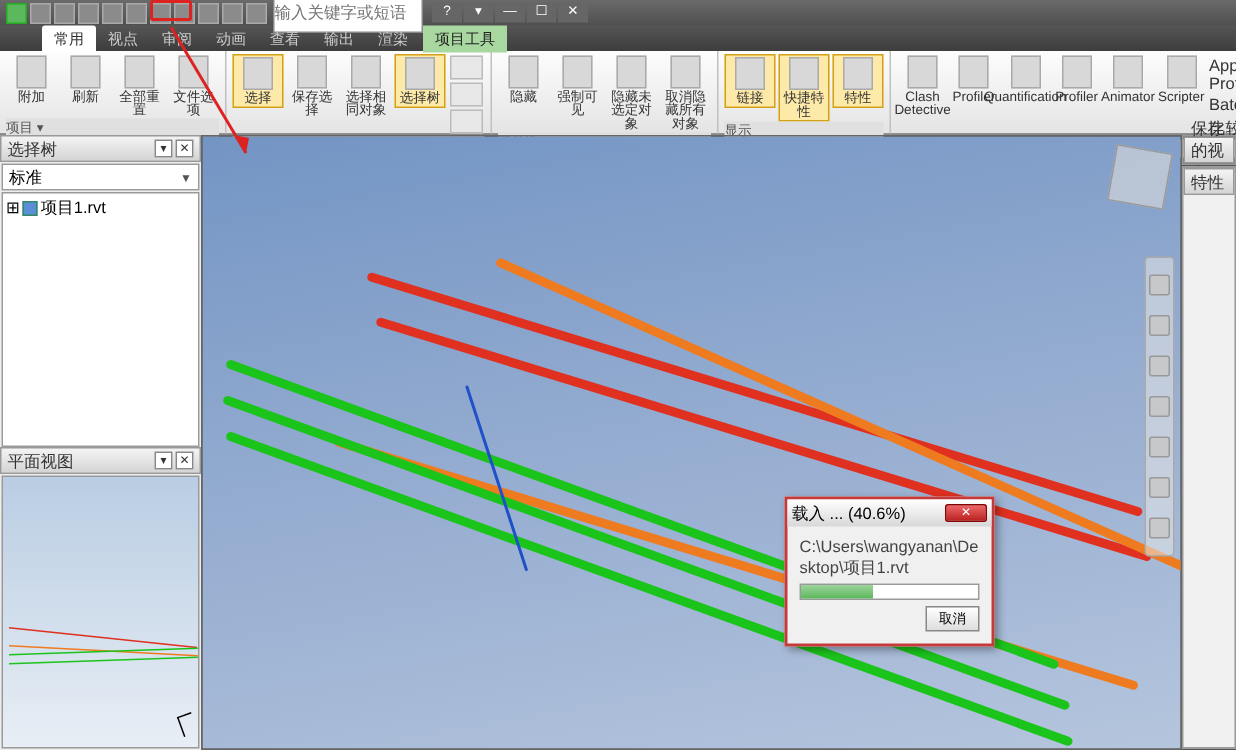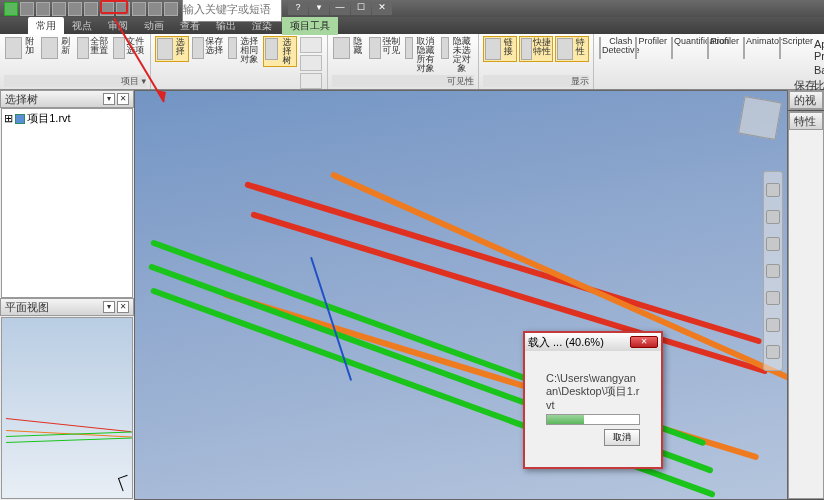--- a/index.html
+++ b/index.html
@@ -12,22 +12,22 @@
 .search-box{width:100px;height:27px;background:#fff;border:1px solid #888}
 .winbtns{display:flex;gap:1px;margin-left:6px}
 .winbtn{width:20px;height:13px;background:#666;color:#fff;text-align:center;font-size:9px;line-height:11px}
 .ribbon-tabs{height:17px;background:linear-gradient(#555,#3d3d3d);display:flex;align-items:center;padding-left:28px}
 .rtab{padding:2px 8px;color:#ccc;font-size:10px}
 .rtab.active{background:#fff;color:#333;border-radius:2px 2px 0 0}
 .rtab.tool{background:#a8d8a0;color:#222;margin-left:2px}
 .ribbon{height:56px;background:linear-gradient(#fdfdfd,#e4e4e4);border-bottom:1px solid #888;display:flex}
 .rgroup{display:flex;flex-direction:column;border-right:1px solid #c0c0c0;padding:2px 4px}
 .rgroup-body{flex:1;display:flex;gap:2px;align-items:flex-start}
-.rgroup-label{height:12px;font-size:9px;color:#555;text-align:right;background:#e0e0e0}
-.rbtn{display:flex;flex-direction:row;width:34px;gap:1px;padding:1px}
+.rgroup-label{height:12px;font-size:9px;color:#555;text-align:left;background:#e0e0e0}
+.rbtn{display:flex;flex-direction:column;align-items:center;width:34px;gap:1px;padding:1px}
 .rbtn.sel{background:#fde9a8;border:1px solid #d4a017}
 .rbtn-ico{width:20px;height:22px;background:#d8d8d8;border:1px solid #aaa}
 .rbtn-lbl{font-size:9px;color:#333;text-align:center;line-height:9px}
 .rbtn-sm{width:22px;height:16px;background:#e8e8e8;border:1px solid #bbb;margin:1px}
 .workarea{display:flex;height:410px}
 .left-col{width:134px;display:flex;flex-direction:column;background:#eee}
 .panel-hdr{height:18px;background:linear-gradient(#f4f4f4,#d4d4d4);border:1px solid #999;display:flex;align-items:center;padding:0 4px;font-size:10px;color:#333;justify-content:space-between}
 .panel-close{width:12px;height:12px;border:1px solid #888;text-align:center;font-size:8px;line-height:10px;background:#fff}
 .combo{height:18px;border:1px solid #999;background:#fff;margin:1px;display:flex;align-items:center;padding:0 4px;font-size:10px;justify-content:space-between}
 .tree{flex:1;background:#fff;border:1px solid #999;margin:0 1px;padding:2px;font-size:10px}
@@ -37,21 +37,21 @@
 .viewport{flex:1;background:linear-gradient(170deg,#7395c4 0%,#8fa8ce 40%,#b5c5dd 100%);position:relative;overflow:hidden;border:1px solid #666}
 .right-col{width:36px;display:flex;flex-direction:column}
 .right-panel{background:#f0f0f0;border:1px solid #999;margin-bottom:1px}
 .viewcube{position:absolute;right:8px;top:8px;width:38px;height:38px;background:rgba(220,220,220,0.6);border:1px solid #999;transform:rotate(10deg)}
 .navbar{position:absolute;right:4px;top:80px;width:20px;height:200px;background:rgba(230,230,230,0.55);border:1px solid #aaa;border-radius:3px;display:flex;flex-direction:column;justify-content:space-around;align-items:center;padding:4px 0}
 .nav-i{width:14px;height:14px;background:rgba(200,200,200,0.9);border:1px solid #999;border-radius:2px}
 .pipe{position:absolute;height:6px;border-radius:3px;transform-origin:left center}
 .dialog{position:absolute;left:388px;top:240px;width:140px;background:#f0f0f0;border:2px solid #c43a3a;box-shadow:2px 2px 6px rgba(0,0,0,.4)}
 .dlg-title{height:18px;background:linear-gradient(#fff,#d8d8d8);display:flex;align-items:center;justify-content:space-between;padding:0 3px;font-size:9px}
 .dlg-close{width:28px;height:12px;background:linear-gradient(#e66,#b22);border:1px solid #800;border-radius:2px;color:#fff;font-size:8px;text-align:center}
-.dlg-body{padding:21px;font-size:9px;color:#444}
+.dlg-body{padding:8px;font-size:9px;color:#444}
 .prog{height:11px;border:1px solid #999;background:#fff;margin-top:3px;position:relative}
 .prog-fill{height:100%;background:linear-gradient(#9cd49c,#5cb85c)}
 .dlg-btn{float:right;margin-top:4px;padding:1px 8px;border:1px solid #888;background:linear-gradient(#fff,#ddd);font-size:9px}
 .arrow{position:absolute;left:108px;top:18px;width:60px;height:86px;pointer-events:none}
 .cursor{position:absolute;left:118px;bottom:8px;width:10px;height:14px;border-left:1px solid #000;border-top:1px solid #000;transform:rotate(-20deg)}
 .mini-line{position:absolute;height:1px;transform-origin:left center}
 .chev{font-size:8px;color:#555}
 .hl{position:absolute;border:2px solid #d22;border-radius:2px;left:100px;top:0;width:28px;height:14px;pointer-events:none}
 </style>
 </head>
@@ -146,25 +146,25 @@
       <div class="rbtn">
           <div class="rbtn-ico"></div>
           <div class="rbtn-lbl">隐藏</div>
         </div>
       <div class="rbtn">
           <div class="rbtn-ico"></div>
           <div class="rbtn-lbl">强制可见</div>
         </div>
       <div class="rbtn">
           <div class="rbtn-ico"></div>
+          <div class="rbtn-lbl">隐藏未选定对象</div>
+        </div>
+      <div class="rbtn">
+          <div class="rbtn-ico"></div>
           <div class="rbtn-lbl">取消隐藏所有对象</div>
-        </div>
-      <div class="rbtn">
-          <div class="rbtn-ico"></div>
-          <div class="rbtn-lbl">隐藏未选定对象</div>
         </div>
     </div>
     <div class="rgroup-label">可见性</div>
   </div>
   <div class="rgroup">
     <div class="rgroup-body">
       <div class="rbtn sel">
           <div class="rbtn-ico"></div>
           <div class="rbtn-lbl">链接</div>
         </div>
@@ -217,20 +217,24 @@
 </div>
 
 <div class="workarea">
   <div class="left-col">
     <div class="panel-hdr">
       <span>选择树</span>
       <span style="display:flex;gap:2px">
           <span class="panel-close">▾</span>
           <span class="panel-close">✕</span>
         </span>
+    </div>
+    <div class="combo">
+      <span>标准</span>
+      <span class="chev">▼</span>
     </div>
     <div class="tree">
       <div class="tree-item">
         <span>⊞</span>
         <span class="tree-ico"></span>
         <span>项目1.rvt</span>
       </div>
     </div>
     <div class="panel-hdr">
       <span>平面视图</span>

